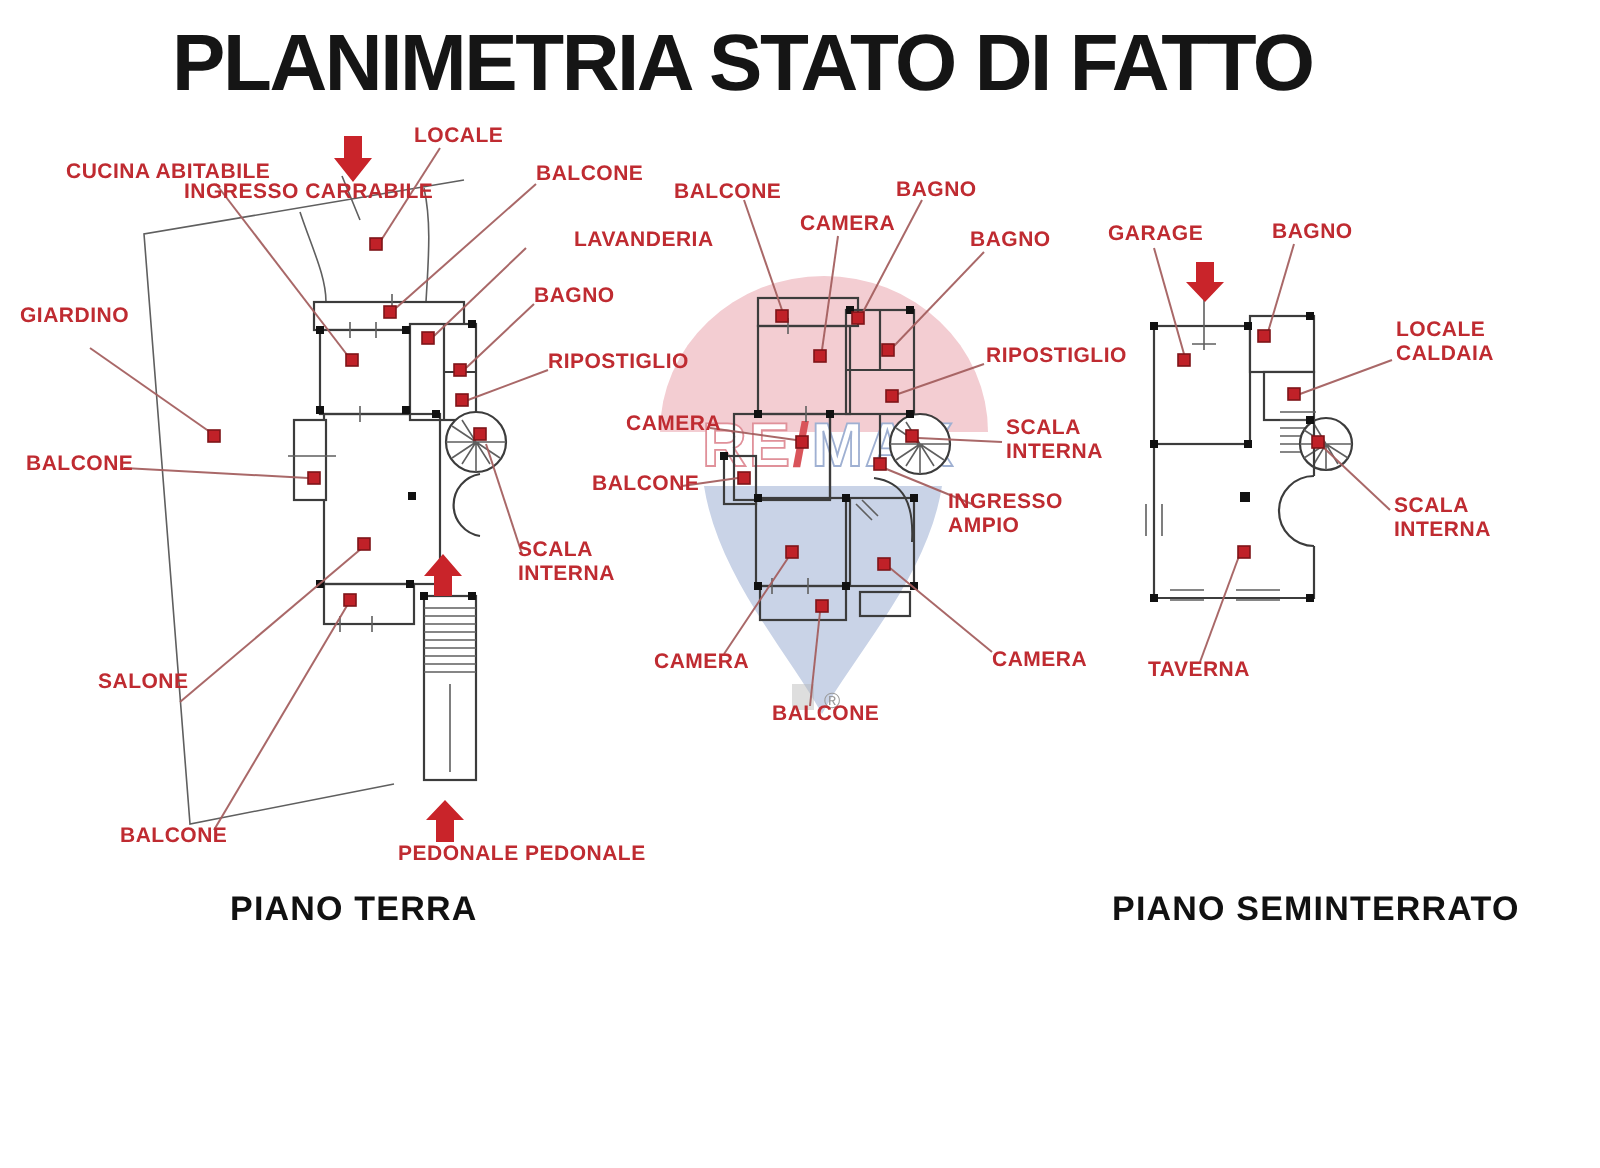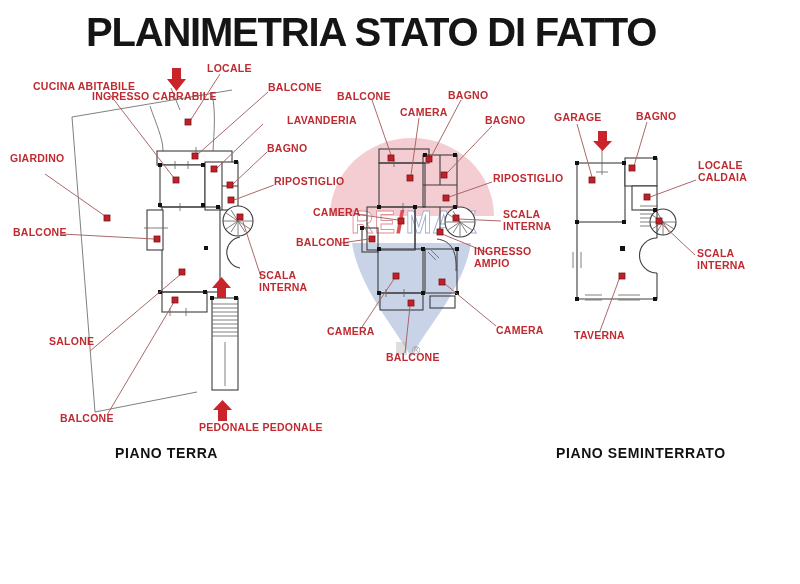--- a/index.html
+++ b/index.html
@@ -3,21 +3,21 @@
 <meta charset="utf-8">
 <style>
   html,body{margin:0;padding:0;background:#fff;}
   .page{position:relative;width:800px;height:580px;background:#ffffff;overflow:hidden;
         font-family:"Liberation Sans", sans-serif;}
   .title{position:absolute;left:86px;top:10px;margin:0;font-size:40px;font-weight:bold;
          letter-spacing:-1.2px;color:#151515;white-space:nowrap;}
   .scene{position:absolute;left:0;top:0;width:800px;height:584px;}
   .lbl{position:absolute;font-size:10.5px;font-weight:bold;color:#bf2b31;
        letter-spacing:.25px;line-height:11.5px;white-space:pre-line;}
-  .cap{position:absolute;font-size:14px;font-weight:bold;color:#111;
+  .cap{position:absolute;font-size:17px;font-weight:bold;color:#111;
        letter-spacing:.6px;white-space:nowrap;}
   .plan-line{fill:none;stroke:#3c3c3c;stroke-width:1;}
   .thin{fill:none;stroke:#5f5f5f;stroke-width:.8;}
   .room{fill:none;stroke:#3c3c3c;stroke-width:1.1;}
   .roomw{fill:#ffffff;stroke:#3c3c3c;stroke-width:1.1;}
   .leader{stroke:#a56060;stroke-width:1;opacity:.95;}
   .marker{fill:#c02128;stroke:#7e1418;stroke-width:.8;}
   .arrow{fill:#c9242a;}
   .accent{fill:#111;}
 </style>

